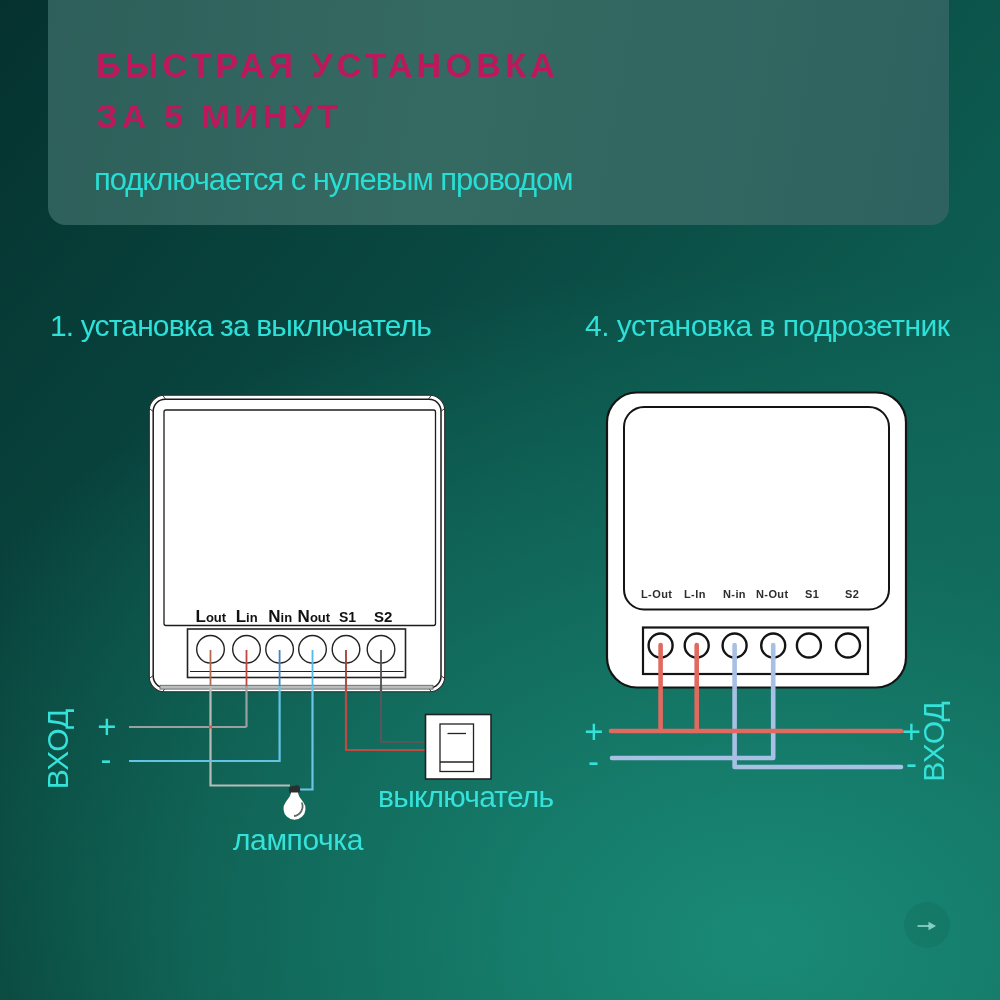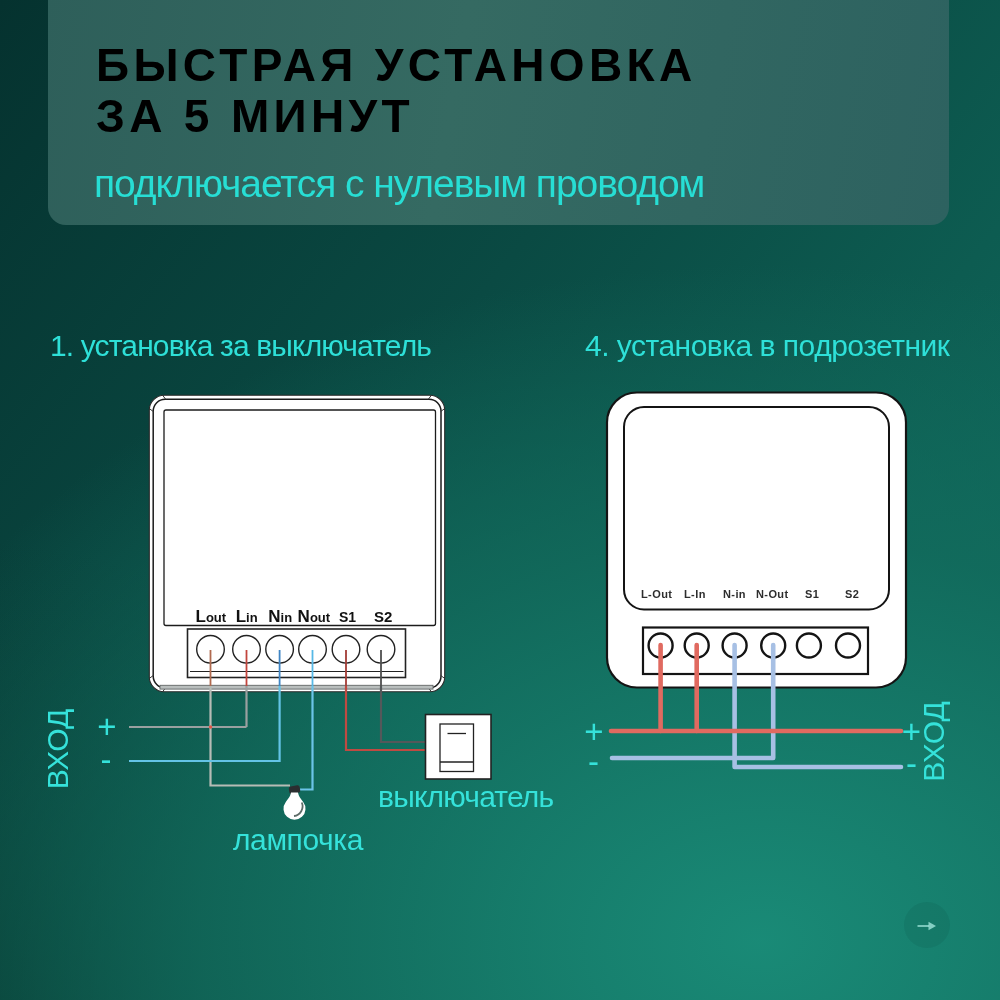--- a/index.html
+++ b/index.html
@@ -11,28 +11,28 @@
       radial-gradient(1020px 840px at -10% 112%, rgba(6,49,41,1) 0%, rgba(6,49,41,0) 70%),
       linear-gradient(128deg, #05322f 0%, #0a4a43 40%, #0d5c51 66%, #107164 100%);
   }
   .panel{
     position:absolute;left:48px;top:-20px;width:901px;height:245px;
     border-radius:18px;
     background:linear-gradient(100deg,#2e5f5a 0%,#356a62 45%,#2d6260 100%);
   }
   .title{
     position:absolute;left:96px;top:40px;
-    color:#000000;font-weight:bold;font-size:46px;line-height:51px;
+    color:#be185d;font-weight:bold;font-size:34px;line-height:51px;
     letter-spacing:4.35px;white-space:nowrap;
   }
   .subtitle{
     position:absolute;left:94px;top:162px;
-    color:#27ded4;font-size:39px;letter-spacing:-1.05px;white-space:nowrap;
+    color:#27ded4;font-size:31px;letter-spacing:-1.05px;white-space:nowrap;
   }
-  .cap{position:absolute;color:#2ee0d8;font-size:30px;letter-spacing:-0.85px;white-space:nowrap;margin-top:20px;}
+  .cap{position:absolute;color:#2ee0d8;font-size:30px;letter-spacing:-0.85px;white-space:nowrap;}
   #cap1{left:50px;top:309px;}
   #cap2{left:585px;top:309px;letter-spacing:-0.5px;}
   svg{position:absolute;left:0;top:0;}
 </style>
 </head>
 <body>
 <div class="panel"></div>
 <div class="title">БЫСТРАЯ УСТАНОВКА<br>ЗА 5 МИНУТ</div>
 <div class="subtitle">подключается с нулевым проводом</div>
 <div class="cap" id="cap1">1. установка за выключатель</div>

